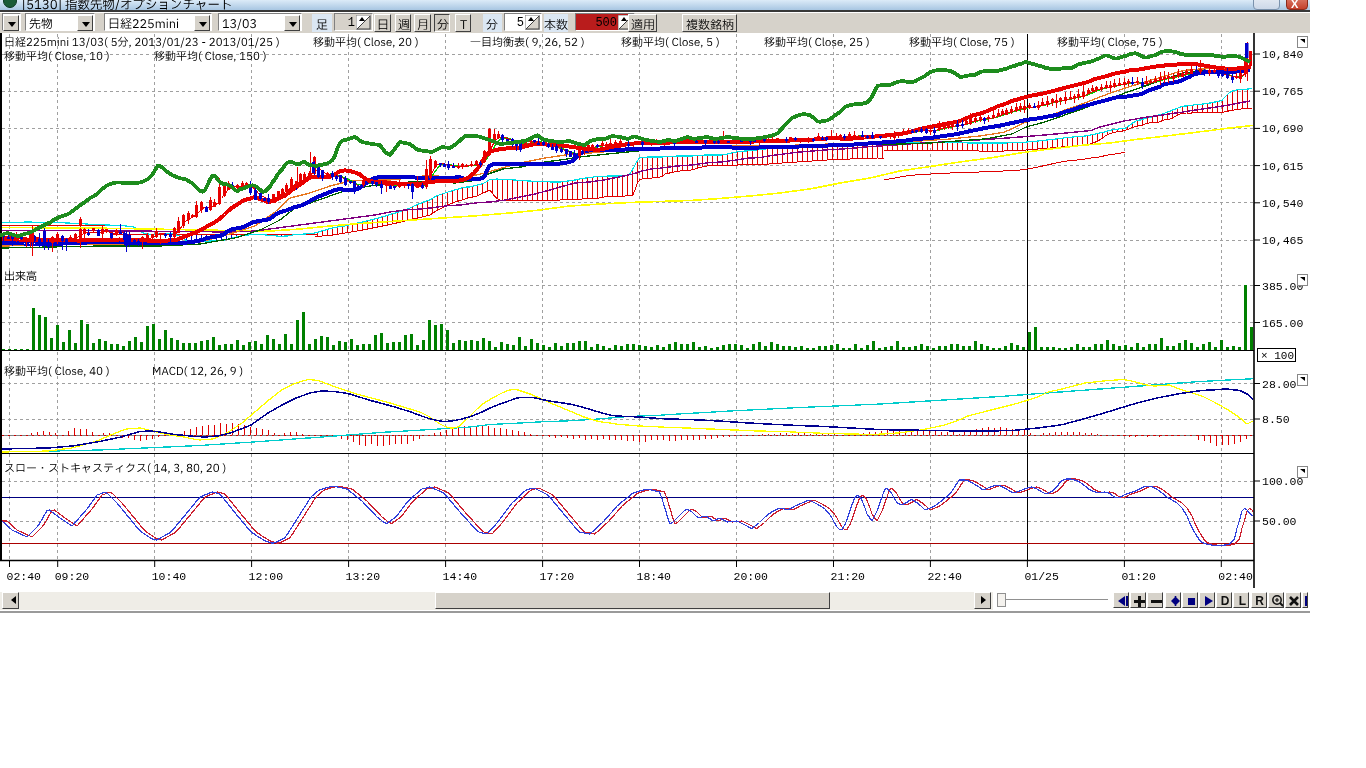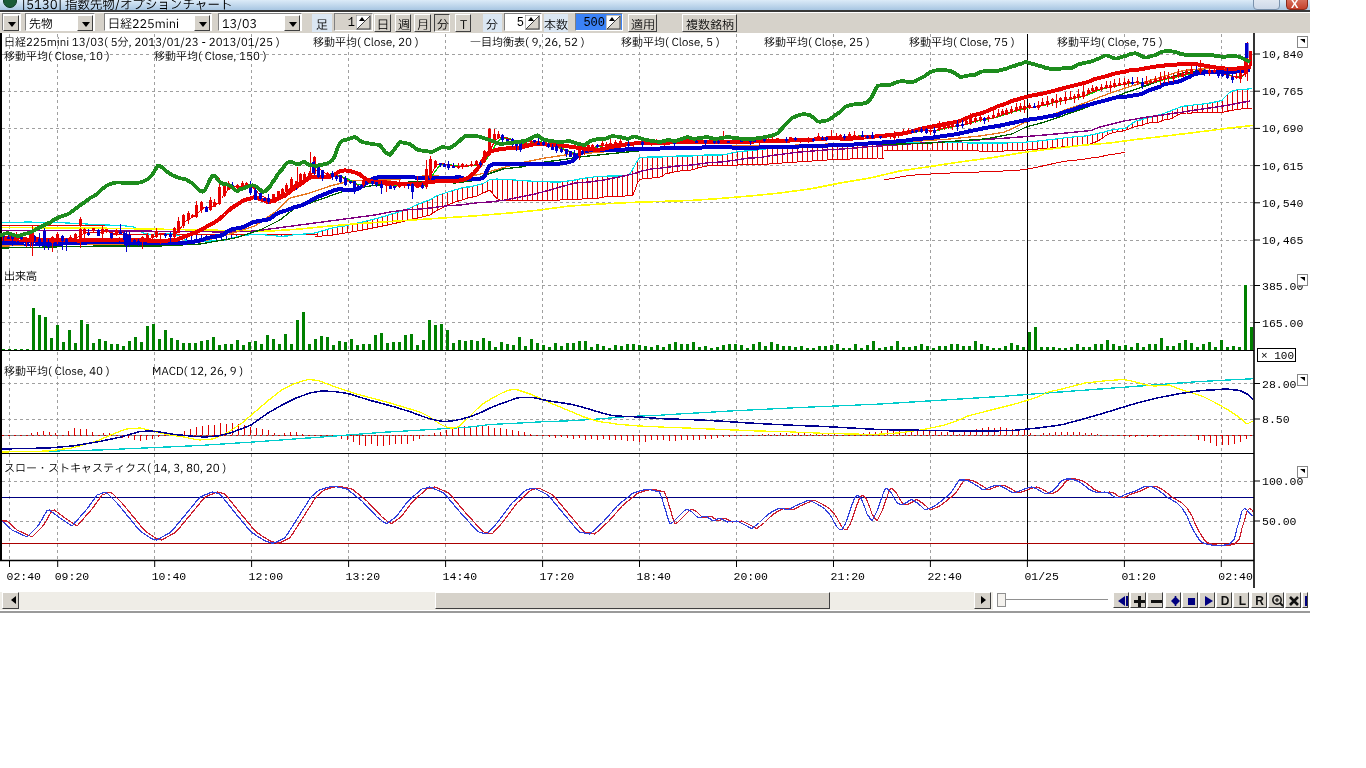--- a/index.html
+++ b/index.html
@@ -680,21 +680,21 @@
       <svg style="position:absolute;right:1px;top:1px" width="15" height="15">
         <rect width="15" height="15" fill="#fff" stroke="#808080"></rect>
         <path d="M14 1 L14 14 L1 14 Z" fill="#d6d2ca" stroke="#404040" stroke-width="1"></path>
         <path d="M3 6 l3-4 3 4 z" fill="#000"></path>
       </svg>
     </div>
 <div style="position:absolute;left:544px;top:14px;width:24px;height:18px;background:#dbe7f3"></div>
     <svg style="position:absolute;left:544px;top:14px;overflow:visible" width="24" height="17">
       <path transform="translate(0,15)" fill="#000" d="M6.3 -6.5L6.3 -2.1L8.8 -2.1L8.8 -1.4L6.3 -1.4L6.3 0.9L5.5 0.9L5.5 -1.4L3.1 -1.4L3.1 -2.1L5.5 -2.1L5.5 -6.5L5.4 -6.5Q5.3 -5.2 4.2 -3.9Q3.2 -2.6 1 -1.1L0.5 -1.7Q2.5 -3.1 3.7 -4.4Q4.8 -5.7 5.2 -7.1L0.7 -7.1L0.7 -7.8L5.5 -7.8L5.5 -10L6.3 -10L6.3 -7.8L11.3 -7.8L11.3 -7.1L6.6 -7.1Q7 -5.7 8.2 -4.4Q9.4 -3.1 11.5 -1.7L11 -1.1Q8.8 -2.7 7.6 -3.9Q6.5 -5.2 6.4 -6.5L6.3 -6.5ZM21.1 -2.5Q22 -1.1 23.6 0.2L23.2 0.9Q21.7 -0.3 20.7 -1.8Q19.6 -0.3 17.8 0.9L17.5 0.4L17.4 0.6Q16.7 0.1 15.7 -0.4Q14.7 0.4 13 0.9L12.7 0.3Q14.2 -0.1 15.1 -0.8Q14.2 -1.3 13.2 -1.8Q13.6 -2.4 13.9 -3L12.5 -3L12.5 -3.6L14.3 -3.6Q14.7 -4.4 14.8 -4.9L15.2 -4.8L15.2 -7.1L15.1 -7.1Q15.1 -6.4 14.5 -5.9Q13.9 -5.3 12.9 -4.8L12.5 -5.4Q13.3 -5.8 13.9 -6.3Q14.6 -6.8 14.9 -7.2L12.5 -7.2L12.5 -7.8L15.2 -7.8L15.2 -10L15.9 -10L15.9 -7.8L18.4 -7.8L18.4 -7.2L15.9 -7.2L15.9 -6.7L16 -6.7L16.1 -6.8Q16.2 -6.9 16.3 -6.9Q16.3 -6.9 16.5 -6.8L17.6 -5.6Q18.3 -6.6 18.8 -7.7Q19.2 -8.8 19.4 -10.1L20.1 -10Q19.9 -9 19.6 -8.1L23.5 -8.1L23.5 -7.4L22.7 -7.4Q22.5 -4.6 21.1 -2.5ZM18.1 -9.5Q17.9 -9.1 17.6 -8.7Q17.4 -8.3 17.1 -8L16.5 -8.4Q16.8 -8.7 17.1 -9.1Q17.3 -9.5 17.5 -9.9L18.1 -9.5ZM14 -8Q13.8 -8.4 13.5 -8.7Q13.3 -9.1 13 -9.5L13.6 -9.8Q13.8 -9.5 14.1 -9.1Q14.4 -8.7 14.6 -8.4L14 -8ZM20.7 -3.2Q21.7 -4.9 21.9 -7.4L19.5 -7.4Q19.7 -6.2 19.9 -5.1Q20.2 -4.1 20.7 -3.2ZM17.7 -0Q19.3 -1.2 20.3 -2.5Q19.3 -4.2 18.9 -6.5Q18.5 -5.5 17.9 -4.8L17.5 -5.3L17.3 -5L16 -6.4Q15.9 -6.4 15.9 -6.3L15.9 -4.7L15.5 -4.7Q15.3 -4.1 15 -3.6L18.4 -3.6L18.4 -3L17.3 -3Q17 -1.8 16.3 -0.9Q17.1 -0.4 17.7 -0ZM14.7 -3Q14.5 -2.5 14.2 -2Q15 -1.6 15.6 -1.3Q16.3 -2 16.6 -3L14.7 -3Z"></path>
     </svg>
-<div style="position:absolute;left:575px;top:13px;width:48px;height:18px;background:#3b82f6;border:1px solid;border-color:#808080 #fff #fff #808080;font:12px 'Liberation Mono';">
+<div style="position:absolute;left:575px;top:13px;width:60px;height:18px;background:#b91c1c;border:1px solid;border-color:#808080 #fff #fff #808080;font:12px 'Liberation Mono';">
       <span style="position:absolute;right:17px;top:2px">500</span>
       <svg style="position:absolute;right:1px;top:1px" width="15" height="15">
         <rect width="15" height="15" fill="#fff" stroke="#808080"></rect>
         <path d="M14 1 L14 14 L1 14 Z" fill="#d6d2ca" stroke="#404040" stroke-width="1"></path>
         <path d="M3 6 l3-4 3 4 z" fill="#000"></path>
       </svg>
     </div>
 <div style="position:absolute;left:628px;top:14px;width:29px;height:18px;background:#d6d2ca;border:1px solid;border-color:#fff #404040 #404040 #fff"></div>
     <svg style="position:absolute;left:631px;top:14px;overflow:visible" width="29" height="17">
       <path transform="translate(0,15)" fill="#000" d="M7.9 -9.2L11.3 -9.2L11.3 -8.6L3.7 -8.6L3.7 -9.2L7.1 -9.2L7.1 -10.1L7.9 -10.1L7.9 -9.2ZM2.7 -6.9Q1.7 -8.5 0.8 -9.4L1.4 -9.9Q1.9 -9.3 2.4 -8.7Q2.9 -8 3.3 -7.3L2.7 -6.9ZM9.2 -0.7L9.1 -1.3L10.4 -1.3L10.4 -6.5L4.6 -6.5L4.6 -0.7L3.9 -0.7L3.9 -7.1L8.3 -7.1Q8.7 -7.8 9 -8.5L9.7 -8.3Q9.4 -7.6 9 -7.1L11.1 -7.1L11.1 -1.4Q11.1 -1 10.9 -0.8Q10.8 -0.7 10.4 -0.7L9.2 -0.7ZM5.9 -8.5Q6.2 -8.1 6.5 -7.5L5.8 -7.2Q5.6 -7.7 5.2 -8.3L5.9 -8.5ZM5.5 -1.5L5.5 -3.9L7.1 -3.9L7.1 -4.9L5.2 -4.9L5.2 -5.4L7.1 -5.4L7.1 -6.2L7.8 -6.2L7.8 -5.4L9.9 -5.4L9.9 -4.9L7.8 -4.9L7.8 -3.9L9.5 -3.9L9.5 -1.5L5.5 -1.5ZM11.6 -0.1L11.4 0.6L5.3 0.6Q3.9 0.6 3.2 0.1Q2.4 -0.4 2.3 -1.2L2.2 -1.2Q2.2 -0.6 1.8 -0.1Q1.5 0.4 0.7 0.8L0.4 0.1Q1.2 -0.3 1.6 -0.8Q1.9 -1.3 1.9 -2.2L1.9 -4.9L0.5 -4.9L0.5 -5.6L2.6 -5.6L2.6 -2.2Q2.6 -1.1 3.3 -0.6Q4 -0.1 5.3 -0.1L11.6 -0.1ZM6.2 -2.1L8.8 -2.1L8.8 -3.3L6.2 -3.3L6.2 -2.1ZM13.6 -9.6L22.8 -9.6L22.8 -0Q22.8 0.3 22.7 0.5Q22.5 0.7 22.1 0.7L20.2 0.7L20.1 -0L22.1 -0L22.1 -2.9L18.5 -2.9L18.5 0.6L17.7 0.6L17.7 -2.9L14.3 -2.9Q14.2 -1.6 13.9 -0.8Q13.6 0.1 13.1 0.8L12.5 0.3Q13 -0.4 13.2 -1.2Q13.4 -2 13.5 -3.1Q13.6 -4.2 13.6 -6.1L13.6 -9.6ZM17.7 -6.6L17.7 -8.9L14.4 -8.9L14.4 -6.6L17.7 -6.6ZM18.5 -6.6L22.1 -6.6L22.1 -8.9L18.5 -8.9L18.5 -6.6ZM17.7 -3.6L17.7 -5.9L14.4 -5.9Q14.4 -4.7 14.3 -3.6L17.7 -3.6ZM18.5 -5.9L18.5 -3.6L22.1 -3.6L22.1 -5.9L18.5 -5.9Z"></path>

